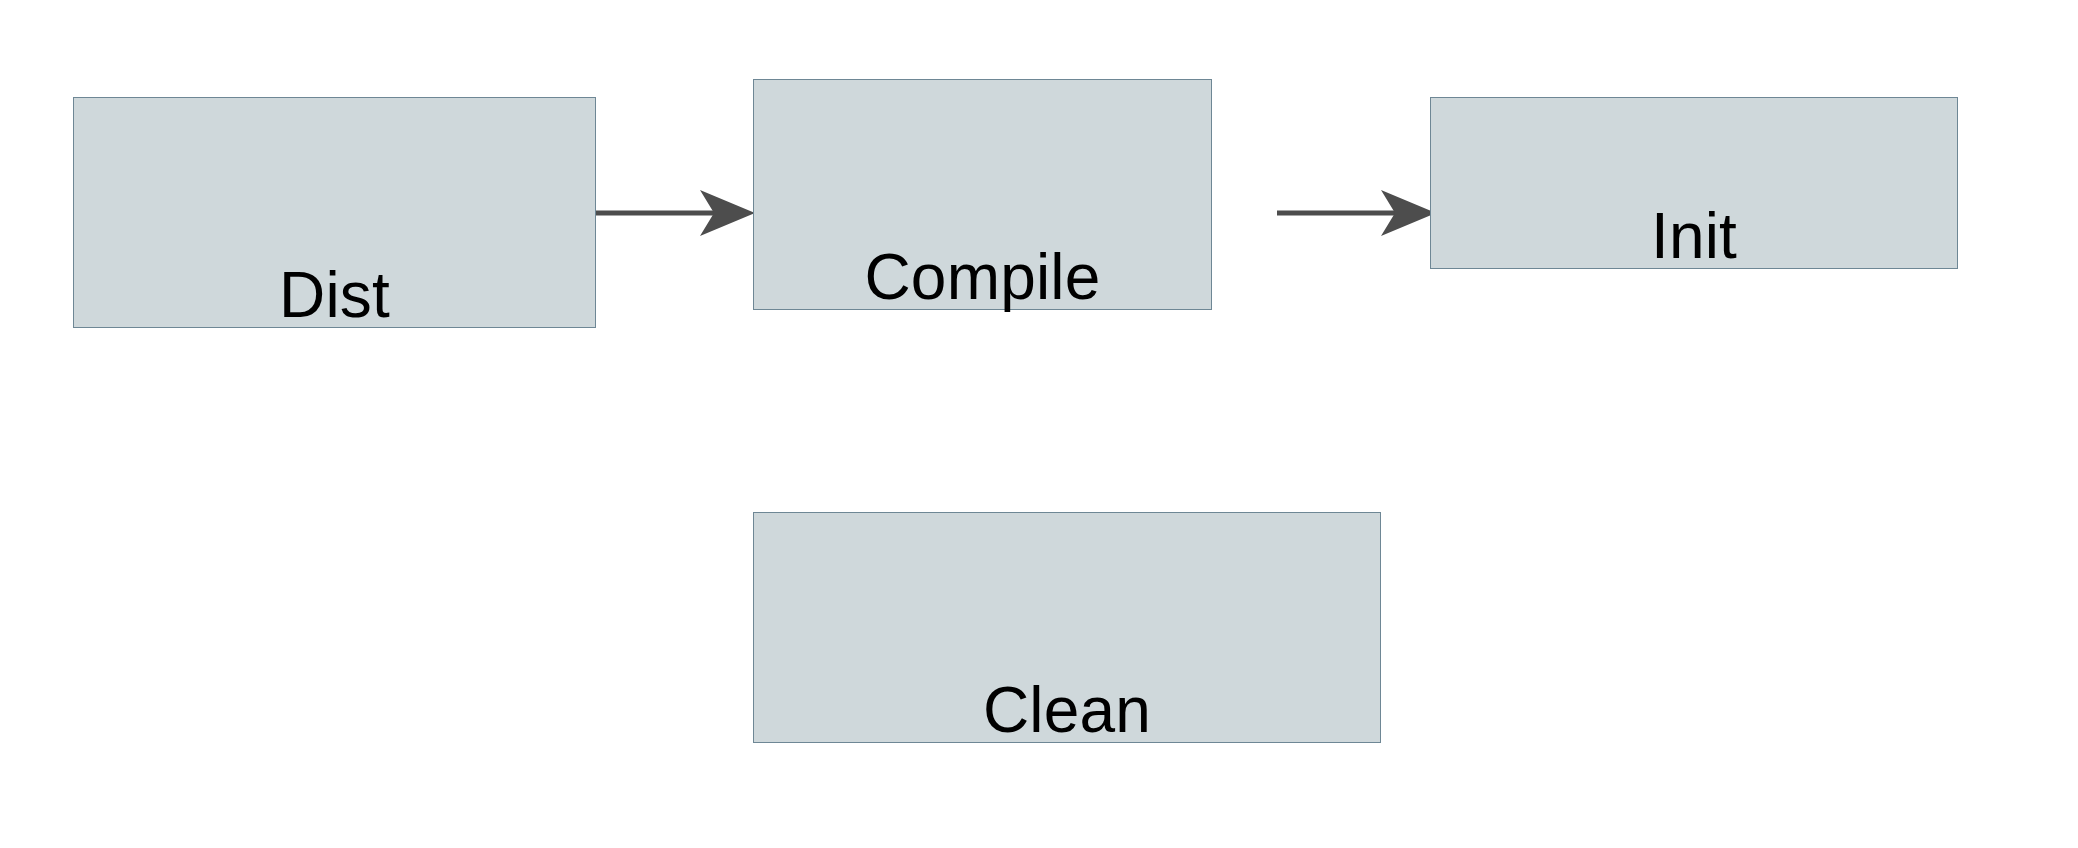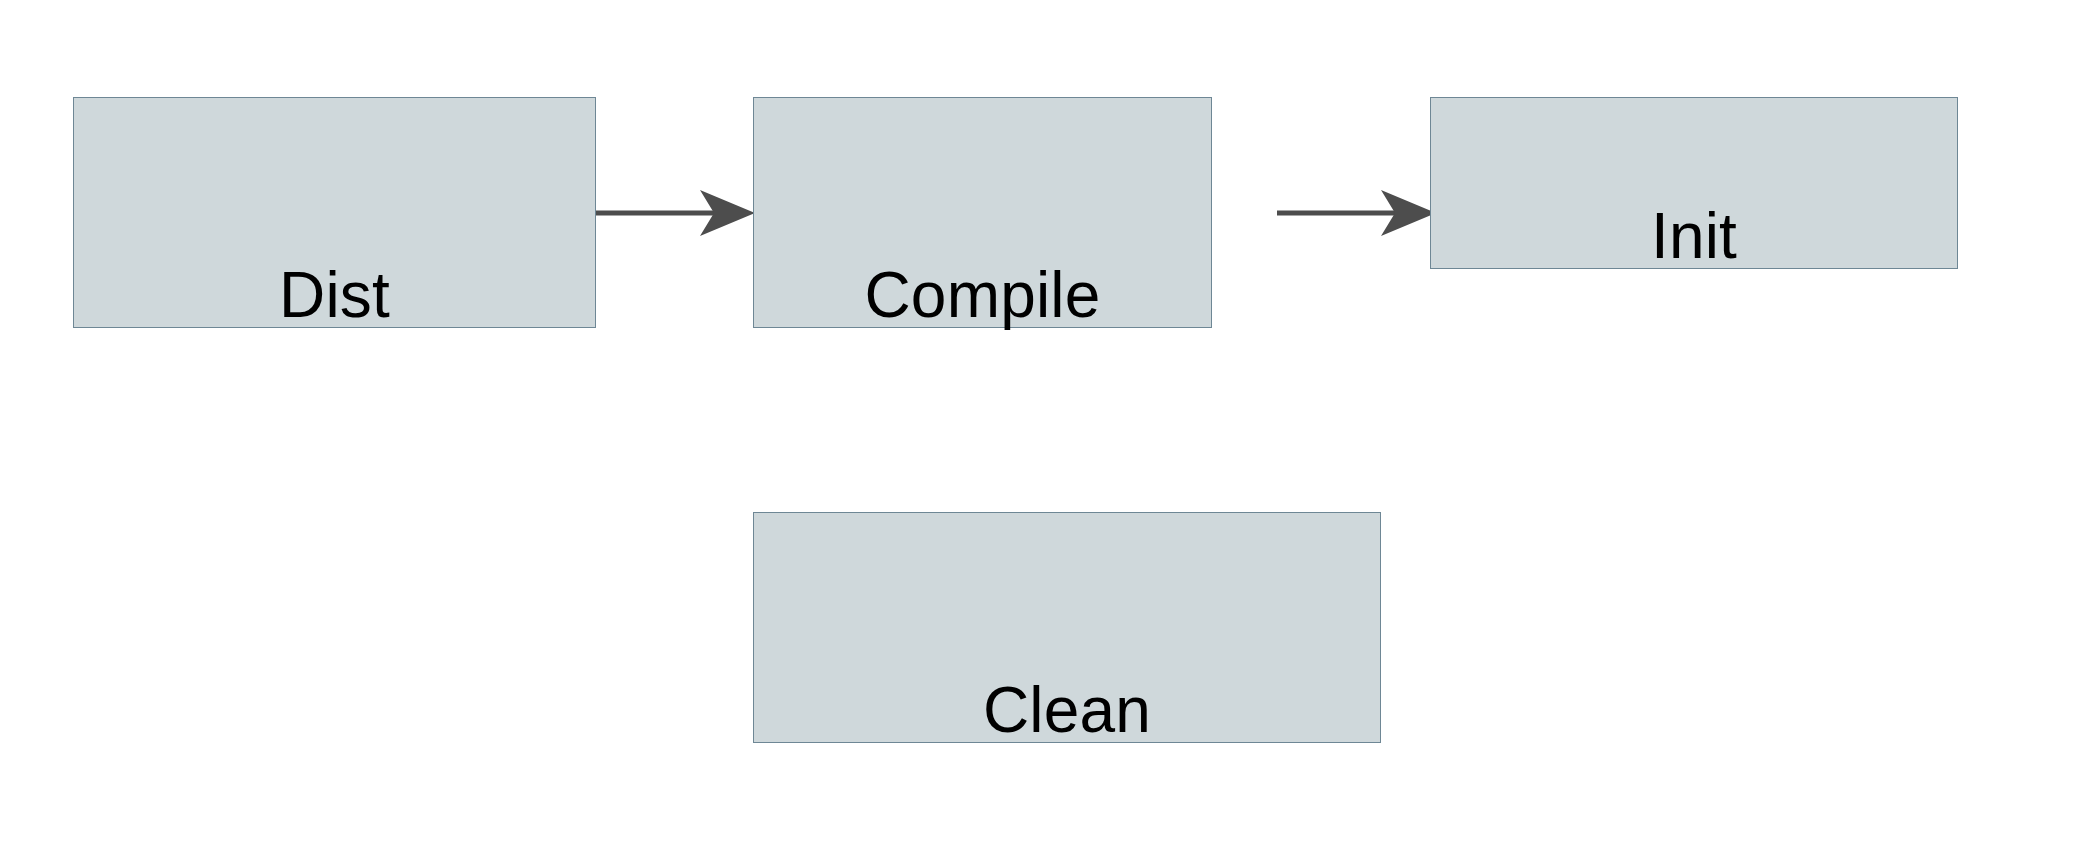--- a/index.html
+++ b/index.html
@@ -68,21 +68,21 @@
     <g>
       <line class="edge-path" x1="1277" y1="213" x2="1420" y2="213"></line>
       <path class="edge-head" d="M 1436 213 L 1381 190 L 1395 213 L 1381 236 Z"></path>
     </g>
   </svg>
 
   <div class="node" style="left:73px; top:97px; width:523px; height:231px;">
     <span class="node-label">Dist</span>
   </div>
 
-  <div class="node" style="left:753px; top:97px; width:459px; height:231px;">
+  <div class="node" style="left:753px; top:79px; width:459px; height:231px;">
     <span class="node-label">Compile</span>
   </div>
 
   <div class="node" style="left:1430px; top:97px; width:528px; height:172px;">
     <span class="node-label">Init</span>
   </div>
 
   <div class="node" style="left:753px; top:512px; width:628px; height:231px;">
     <span class="node-label">Clean</span>
   </div>

